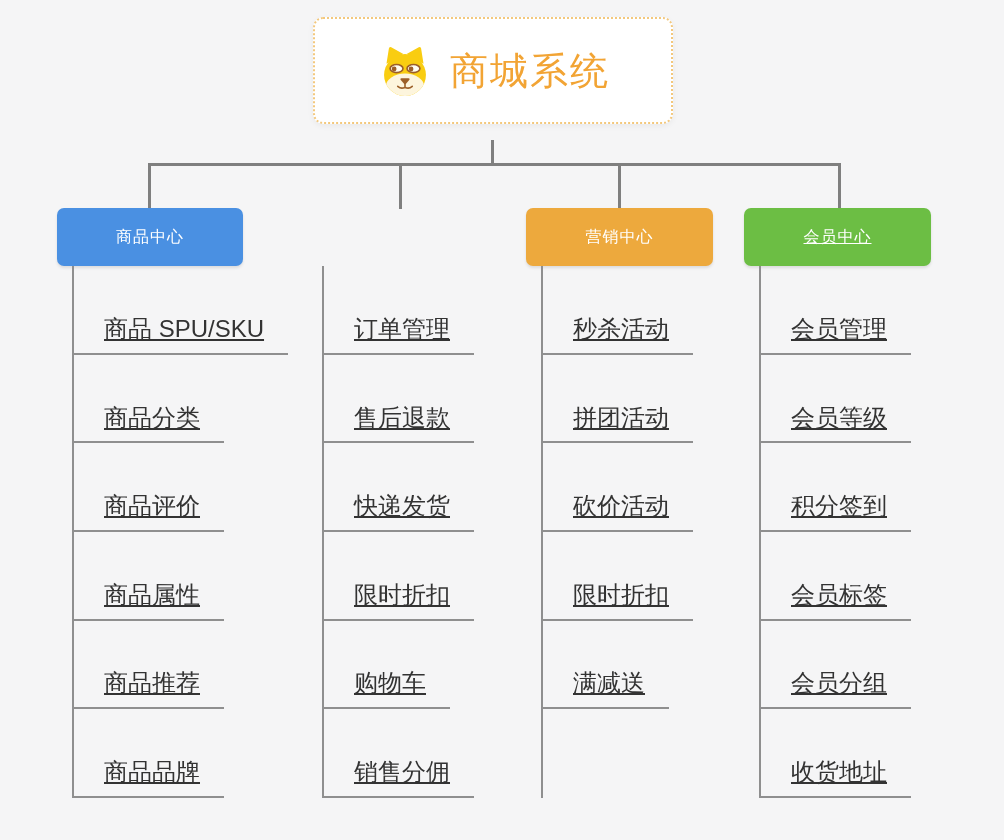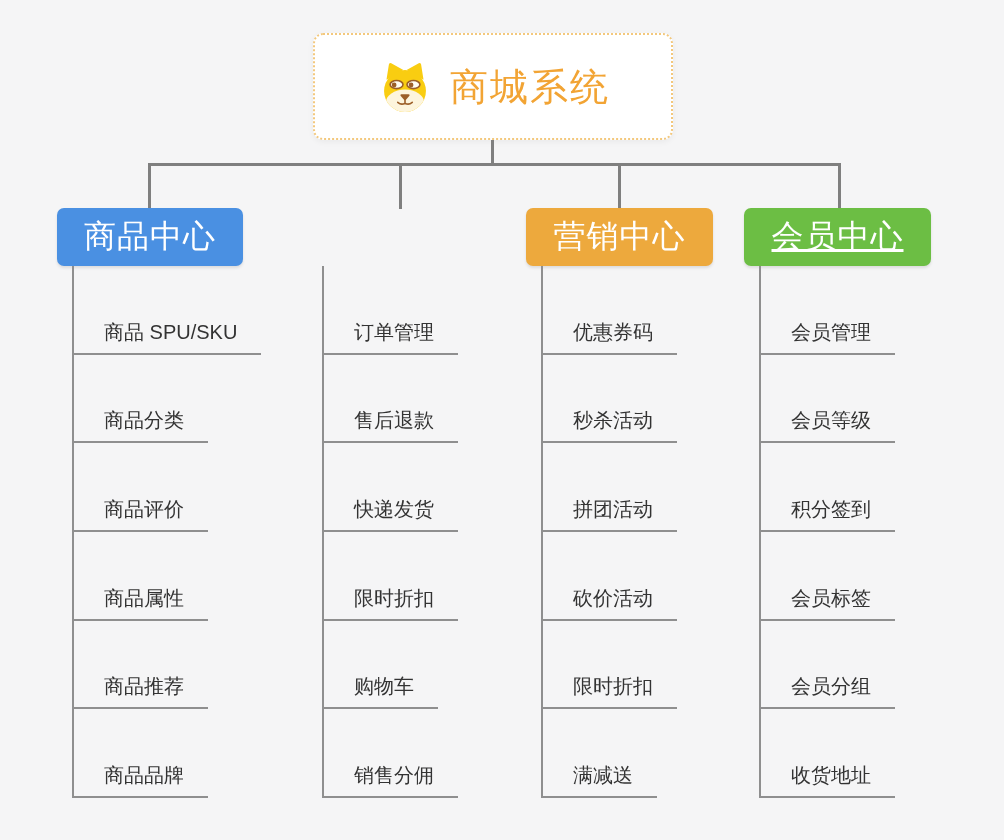--- a/index.html
+++ b/index.html
@@ -9,21 +9,21 @@
   }
   .canvas{
     position:relative;
     width:1004px;height:840px;
     background:var(--page-bg,#f5f5f6);
     overflow:hidden;
   }
 
   
   .root-node{
-    position:absolute;left:313px;top:33px;width:360px;height:107px;
+    position:absolute;left:313px;top:17px;width:360px;height:107px;
     background:#ffffff;
     border:2px dotted var(--root-border,#f3c87d);
     border-radius:10px;
     box-sizing:border-box;
     display:flex;align-items:center;justify-content:center;gap:16px;
     box-shadow:0 2px 6px rgba(0,0,0,0.05);
   }
   .root-title{
     color:var(--root-title,#f2a434);
     font-size:38px;font-weight:500;letter-spacing:2px;
@@ -40,21 +40,21 @@
   #conn-d0{left:148px;top:163px;height:46px;}
   #conn-d1{left:399px;top:163px;height:46px;}
   #conn-d2{left:618px;top:163px;height:46px;}
   #conn-d3{left:838px;top:163px;height:46px;}
 
   
   .branch-box{
     position:absolute;top:208px;height:58px;
     border-radius:7px;
     display:flex;align-items:center;justify-content:center;
-    color:#ffffff;font-size:32px;letter-spacing:1px;
+    color:#ffffff;font-size:16px;letter-spacing:1px;
     box-shadow:0 2px 3px rgba(0,0,0,0.10);
     cursor:default;
   }
   #branch-box-0{left:57px;width:186px;}
   #branch-box-1{left:307px;width:187px;}
   #branch-box-2{left:526px;width:187px;}
   #branch-box-3{left:744px;width:187px;}
 
   
   .leaf-col{
@@ -65,24 +65,25 @@
   #leaf-col-0{left:72px;}
   #leaf-col-1{left:322px;}
   #leaf-col-2{left:541px;}
   #leaf-col-3{left:759px;}
   .leaf-row{
     position:relative;height:16.6667%;
   }
   .leaf{
     position:absolute;left:-2px;bottom:0;
     white-space:nowrap;
-    font-size:20px;color:var(--leaf-text,#333333);
+    font-size:24px;color:var(--leaf-text,#333333);
     padding:0 24px 9px 32px;
     border-bottom:2px solid var(--leaf-line,#8f8f8f);
     line-height:1.2;
+    text-decoration:underline;
   }
 </style>
 </head>
 <body>
 
 <div class="canvas">
 
   <div class="root-node">
     <svg class="dog" viewBox="0 0 72 66" aria-hidden="true">
       <defs>
@@ -158,23 +159,20 @@
     <div class="leaf-row">
         <span class="leaf">购物车</span>
       </div>
     <div class="leaf-row">
         <span class="leaf">销售分佣</span>
       </div>
   </div>
 
   <div class="leaf-col" id="leaf-col-2">
     <div class="leaf-row">
-        <span class="leaf">优惠券码</span>
-      </div>
-    <div class="leaf-row">
         <span class="leaf">秒杀活动</span>
       </div>
     <div class="leaf-row">
         <span class="leaf">拼团活动</span>
       </div>
     <div class="leaf-row">
         <span class="leaf">砍价活动</span>
       </div>
     <div class="leaf-row">
         <span class="leaf">限时折扣</span>

